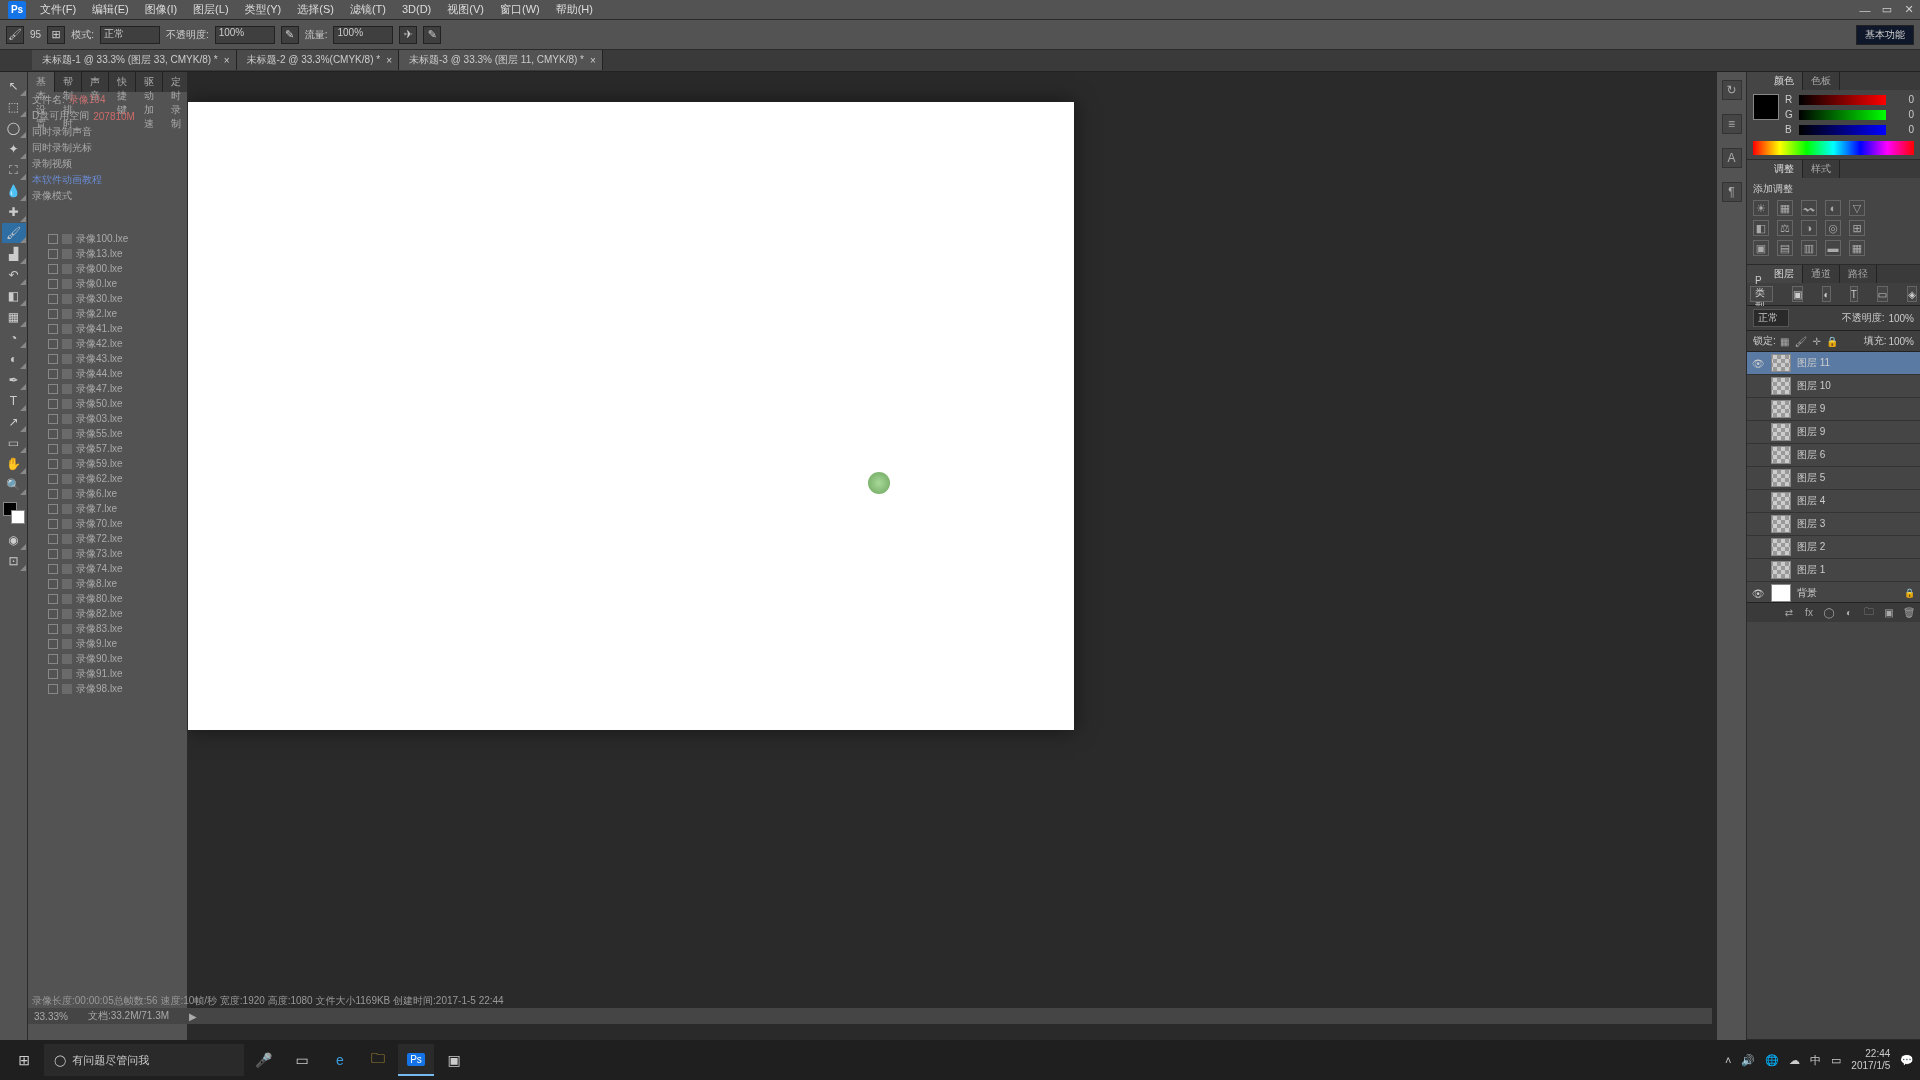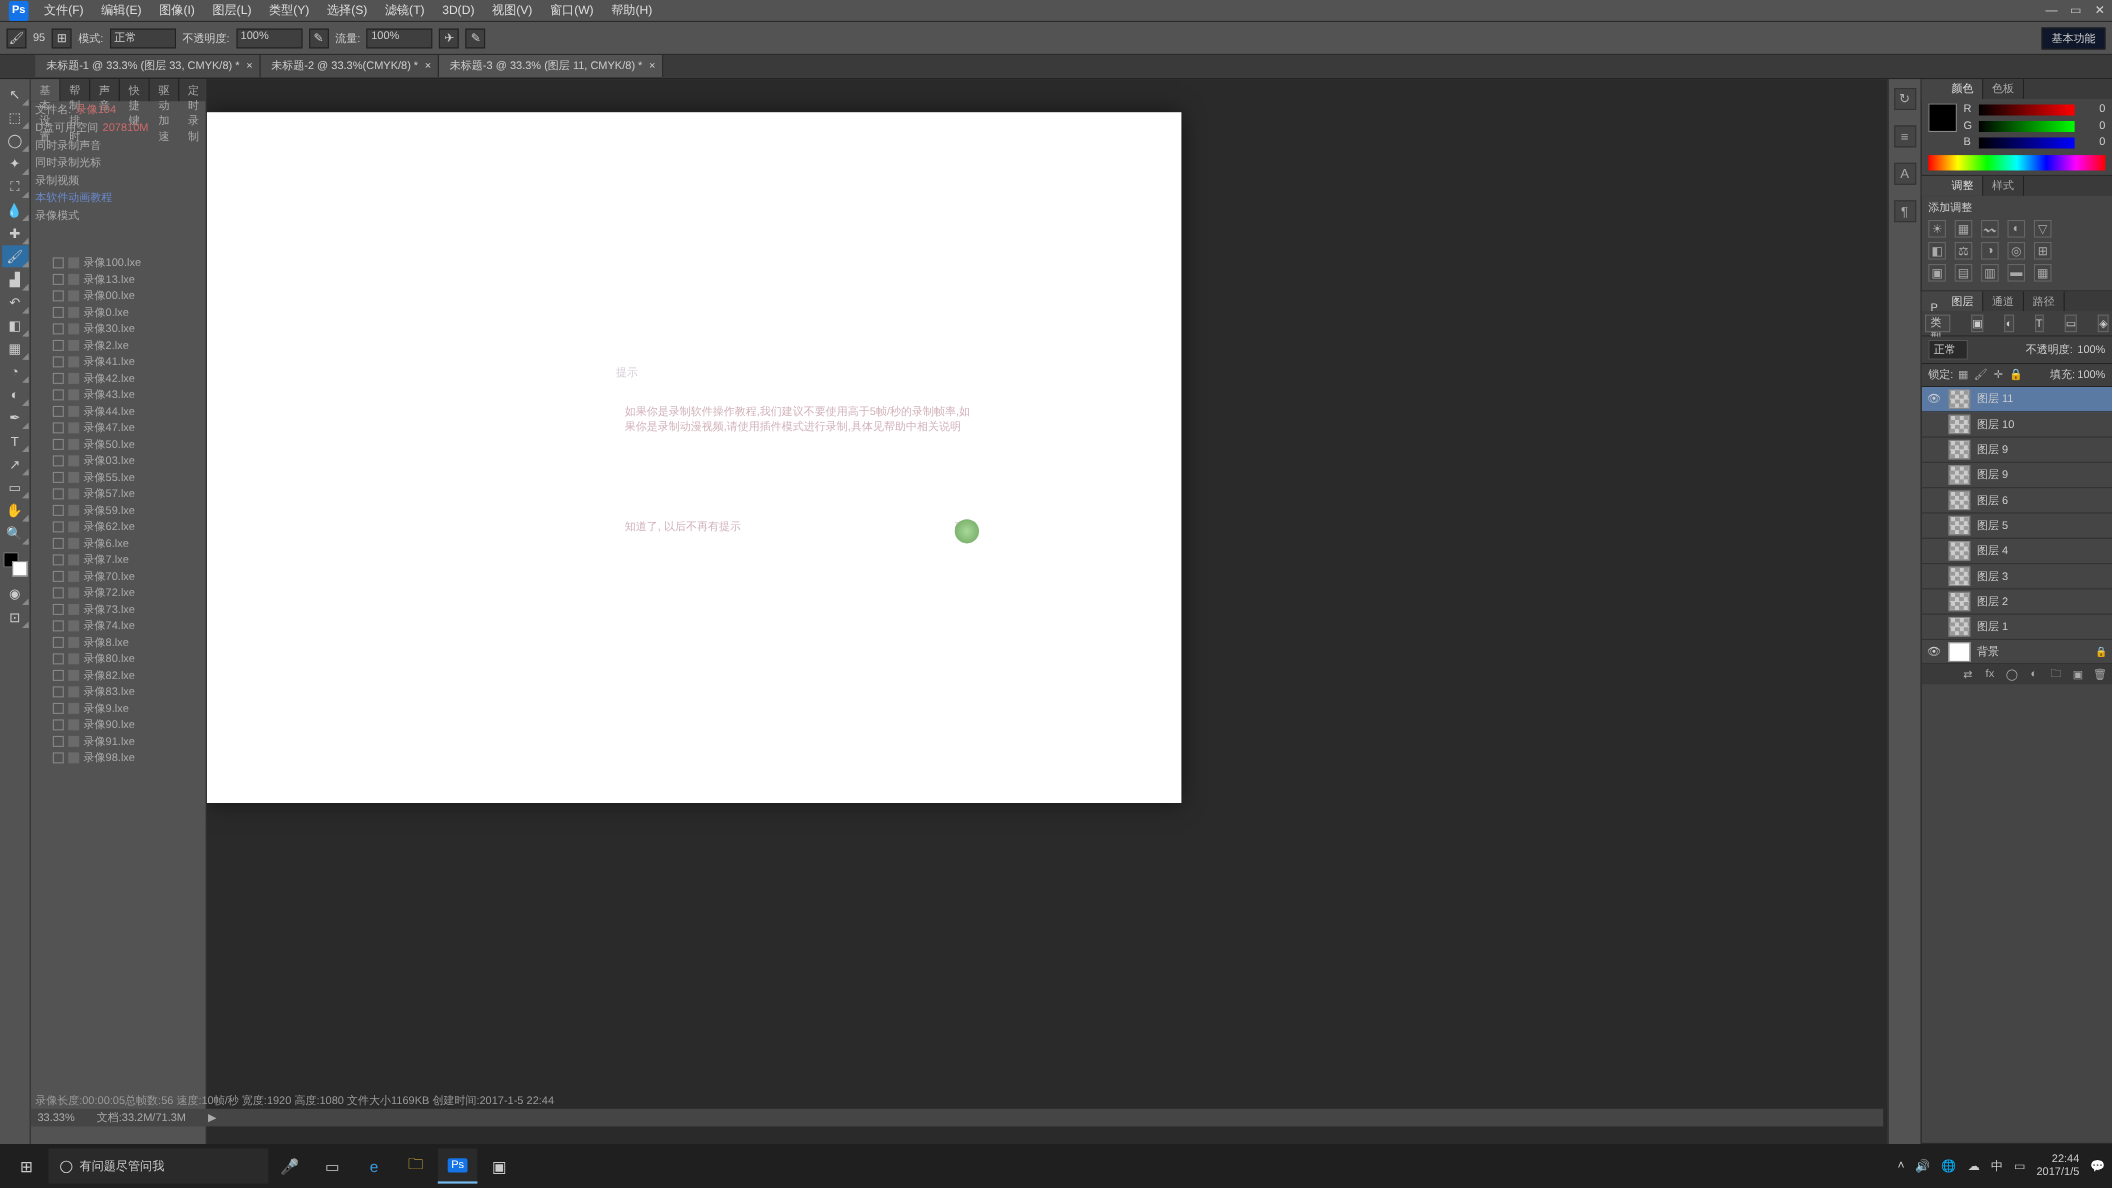--- a/index.html
+++ b/index.html
@@ -258,28 +258,20 @@
         <div class="file"><span class="fico"></span>录像83.lxe</div>
         <div class="file"><span class="fico"></span>录像9.lxe</div>
         <div class="file"><span class="fico"></span>录像90.lxe</div>
         <div class="file"><span class="fico"></span>录像91.lxe</div>
         <div class="file"><span class="fico"></span>录像98.lxe</div>
       </div>
   </div>
 
   <div class="canvas-area">
     <div class="canvas">
-      <div class="faint-dialog">
-        <div class="faint-dialog-title">提示</div>
-        <div class="faint-dialog-body">如果你是录制软件操作教程,我们建议不要使用高于5帧/秒的录制帧率,如果你是录制动漫视频,请使用插件模式进行录制,具体见帮助中相关说明</div>
-        <div class="faint-dialog-foot">
-          <span>知道了, 以后不再有提示</span>
-          <span>确定</span>
-        </div>
-      </div>
       <div class="green-dot"></div>
       <div class="cursor-blob"></div>
     </div>
   </div>
 
   <div class="rightdock">
     <div class="dico">↻</div>
     <div class="dico">≡</div>
     <div class="dico">A</div>
     <div class="dico">¶</div>

